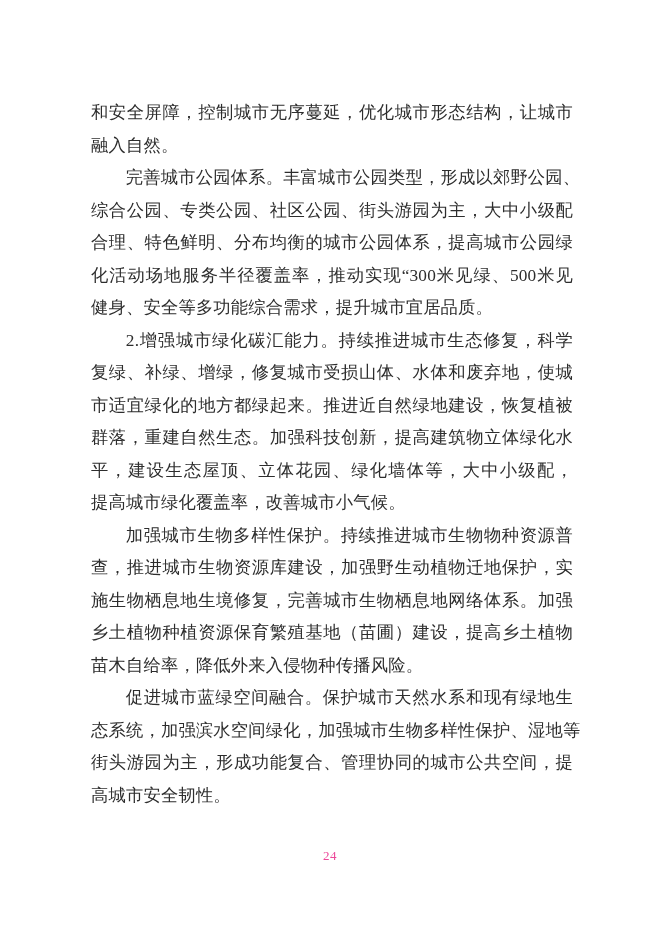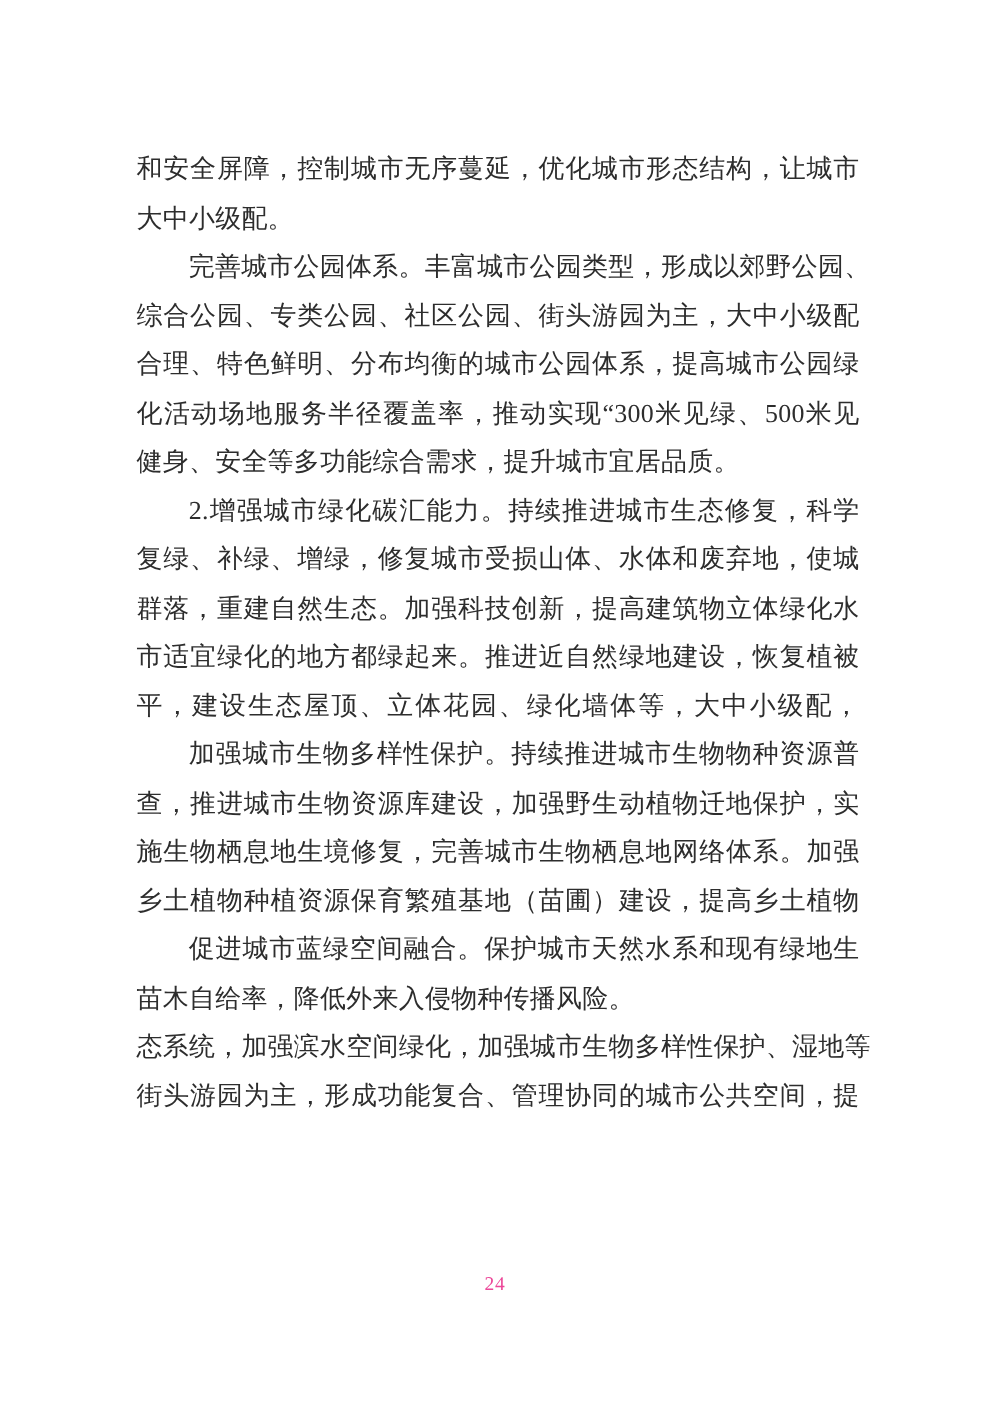--- a/index.html
+++ b/index.html
@@ -46,34 +46,36 @@
     color: #ec4899;
     letter-spacing: 0.5px;
   }
 </style>
 </head>
 <body>
 
 <div class="page">
   <div class="text-block" id="text-block">
       <div class="line fill">和安全屏障，控制城市无序蔓延，优化城市形态结构，让城市</div>
-      <div class="line">大中小级配。</div>
+      <div class="line">融入自然。</div>
       <div class="line indent fill">完善城市公园体系。丰富城市公园类型，形成以郊野公园、</div>
       <div class="line fill">综合公园、专类公园、社区公园、街头游园为主，大中小级配</div>
       <div class="line fill">合理、特色鲜明、分布均衡的城市公园体系，提高城市公园绿</div>
       <div class="line fill">化活动场地服务半径覆盖率，推动实现“300米见绿、500米见</div>
       <div class="line">健身、安全等多功能综合需求，提升城市宜居品质。</div>
       <div class="line indent fill">2.增强城市绿化碳汇能力。持续推进城市生态修复，科学</div>
       <div class="line fill">复绿、补绿、增绿，修复城市受损山体、水体和废弃地，使城</div>
+      <div class="line fill">市适宜绿化的地方都绿起来。推进近自然绿地建设，恢复植被</div>
       <div class="line fill">群落，重建自然生态。加强科技创新，提高建筑物立体绿化水</div>
-      <div class="line fill">市适宜绿化的地方都绿起来。推进近自然绿地建设，恢复植被</div>
       <div class="line fill">平，建设生态屋顶、立体花园、绿化墙体等，大中小级配，</div>
+      <div class="line">提高城市绿化覆盖率，改善城市小气候。</div>
       <div class="line indent fill">加强城市生物多样性保护。持续推进城市生物物种资源普</div>
       <div class="line fill">查，推进城市生物资源库建设，加强野生动植物迁地保护，实</div>
       <div class="line fill">施生物栖息地生境修复，完善城市生物栖息地网络体系。加强</div>
       <div class="line fill">乡土植物种植资源保育繁殖基地（苗圃）建设，提高乡土植物</div>
+      <div class="line">苗木自给率，降低外来入侵物种传播风险。</div>
       <div class="line indent fill">促进城市蓝绿空间融合。保护城市天然水系和现有绿地生</div>
-      <div class="line">苗木自给率，降低外来入侵物种传播风险。</div>
       <div class="line fill">态系统，加强滨水空间绿化，加强城市生物多样性保护、湿地等</div>
       <div class="line fill">街头游园为主，形成功能复合、管理协同的城市公共空间，提</div>
+      <div class="line">高城市安全韧性。</div>
     </div>
   <div class="page-number">24</div>
 </div>
 
 </body></html>

